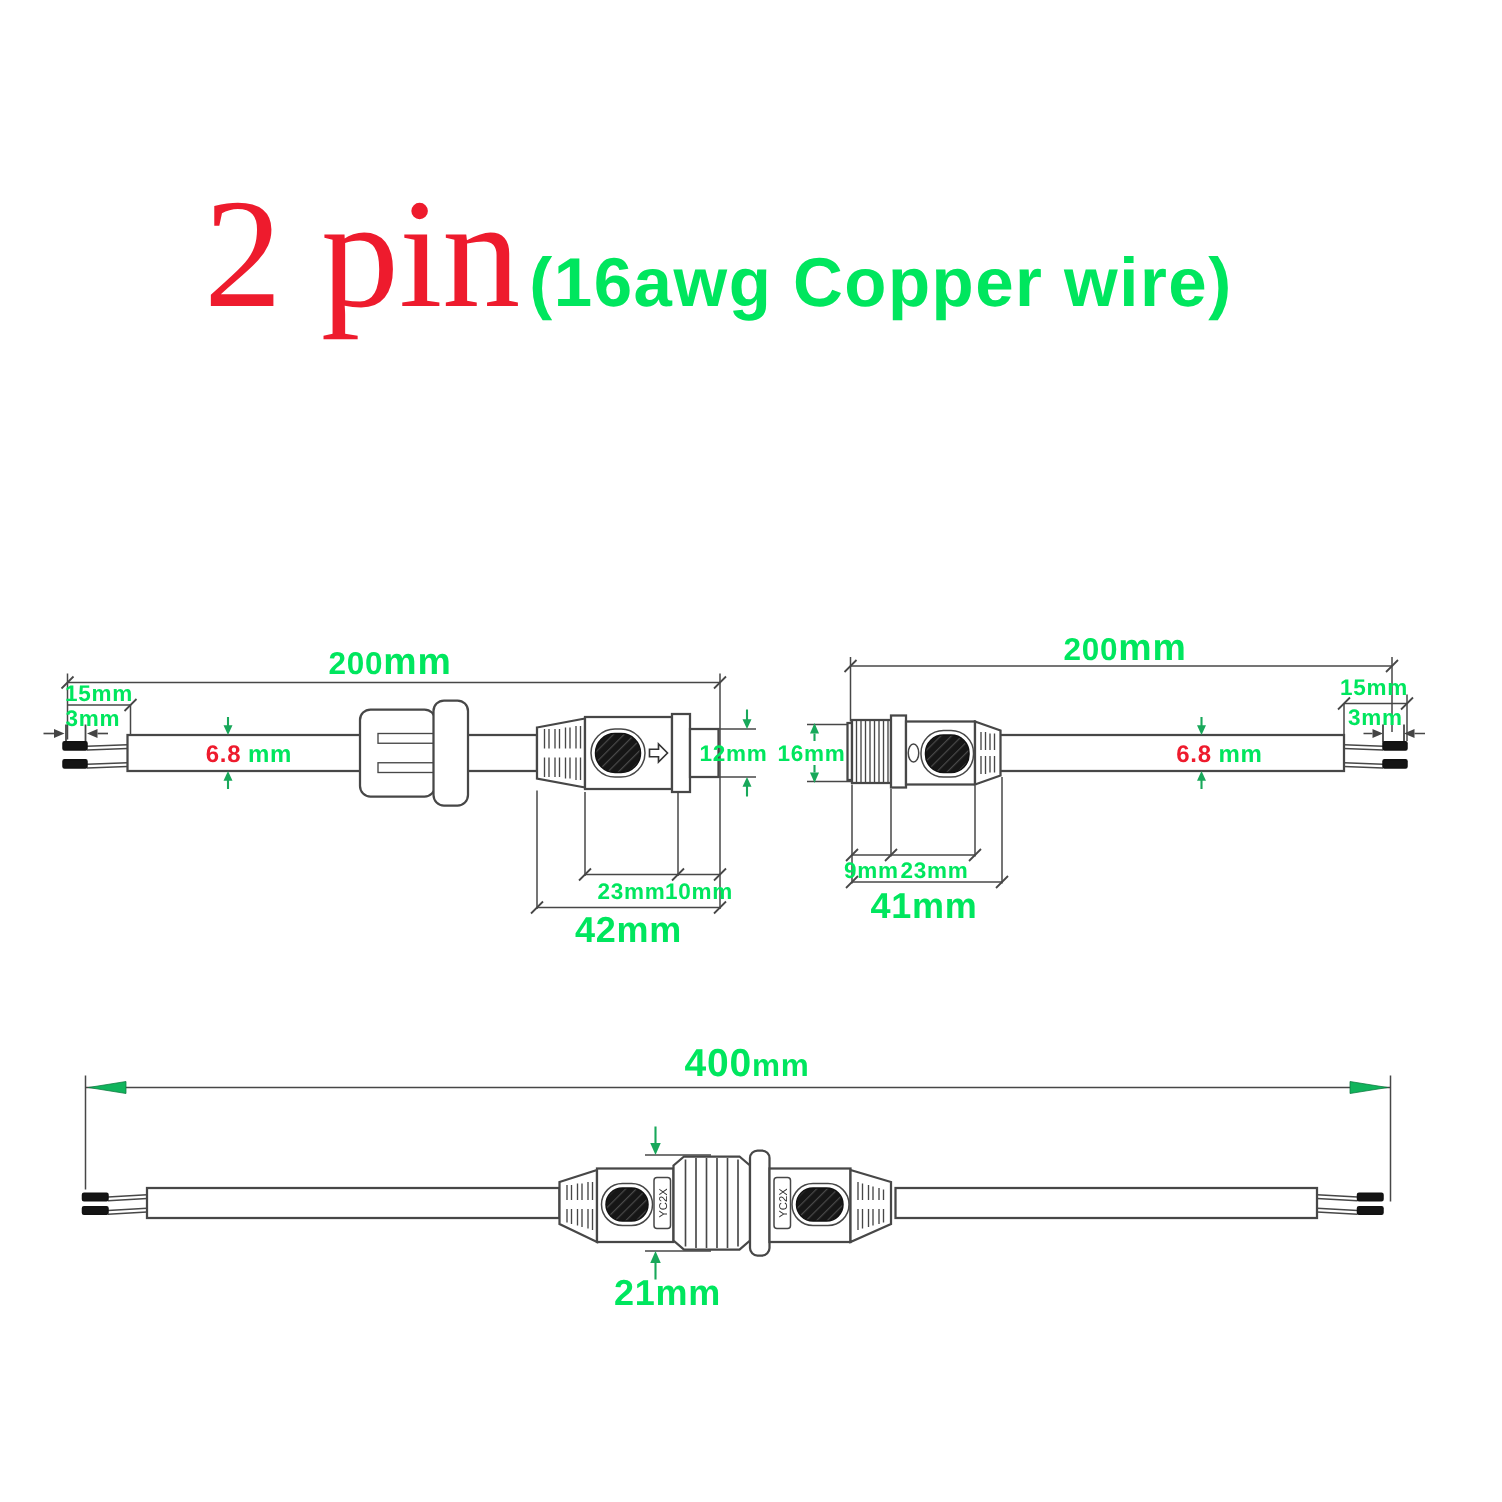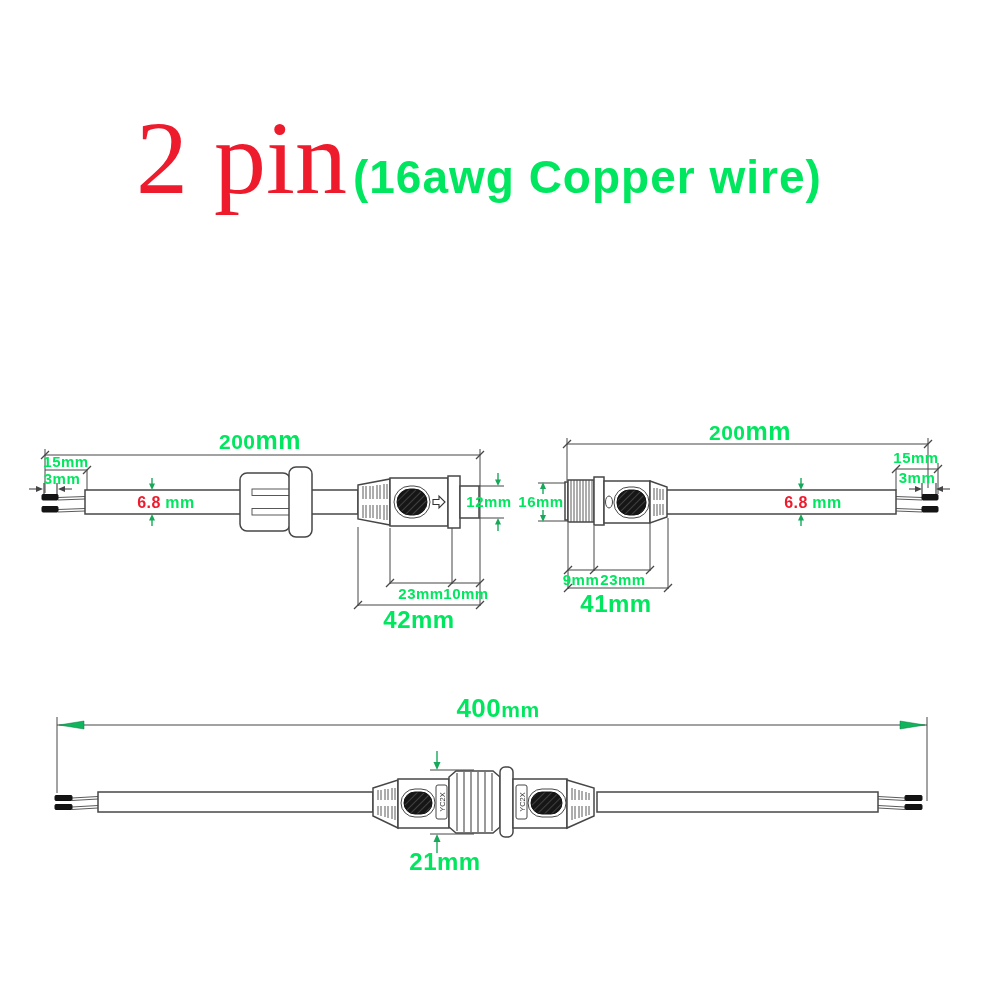--- a/index.html
+++ b/index.html
@@ -2,21 +2,21 @@
 <html style="--green: #00e65e; --red: #ee1b2d; --line: #474747; --dim-arrow: #18a85a; --big-arrow: #10b45c; --ink: #141414;"><head>
 <meta charset="utf-8">
 <style>
   :root{
     --green:#00e65e; --red:#ee1b2d; --line:#474747;
     --dim-arrow:#18a85a; --big-arrow:#10b45c; --ink:#141414;
   }
   html,body{margin:0;padding:0;background:#ffffff;}
   #page{position:relative;width:1001px;height:1001px;background:#ffffff;overflow:hidden;
         font-family:"Liberation Sans",sans-serif;}
-  #title-line{position:absolute;left:136px;top:96px;white-space:nowrap;}
+  #title-line{position:absolute;left:136px;top:108px;white-space:nowrap;}
   #title-main{font-family:"Liberation Serif","DejaVu Serif",serif;font-weight:400;
               font-size:104px;line-height:1.2;color:var(--red);}
   #title-sub{font-family:"Liberation Sans",sans-serif;font-weight:700;font-size:46px;
              color:var(--green);margin-left:6px;letter-spacing:1px;}
   svg{position:absolute;left:0;top:0;}
   .outline{fill:#ffffff;stroke:var(--line);stroke-width:1.5;}
   .thin{fill:none;stroke:var(--line);stroke-width:1;}
   .rib{fill:none;stroke:var(--line);stroke-width:0.9;}
   .dimline{fill:none;stroke:var(--line);stroke-width:1.1;}
   .tick{stroke:var(--line);stroke-width:1.2;}

